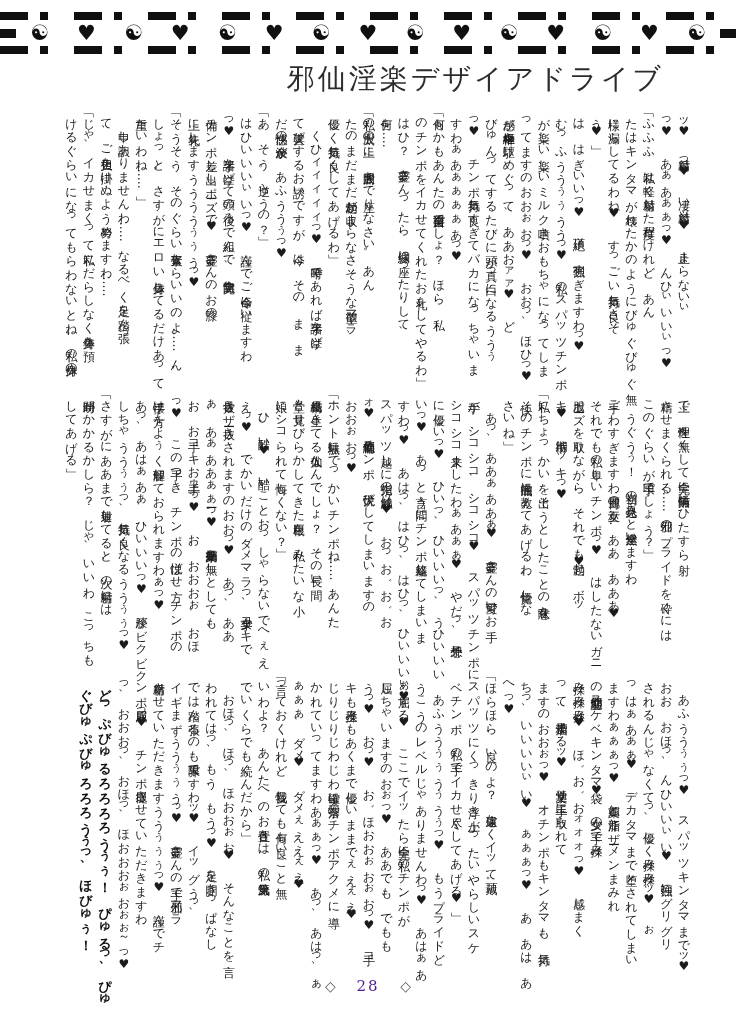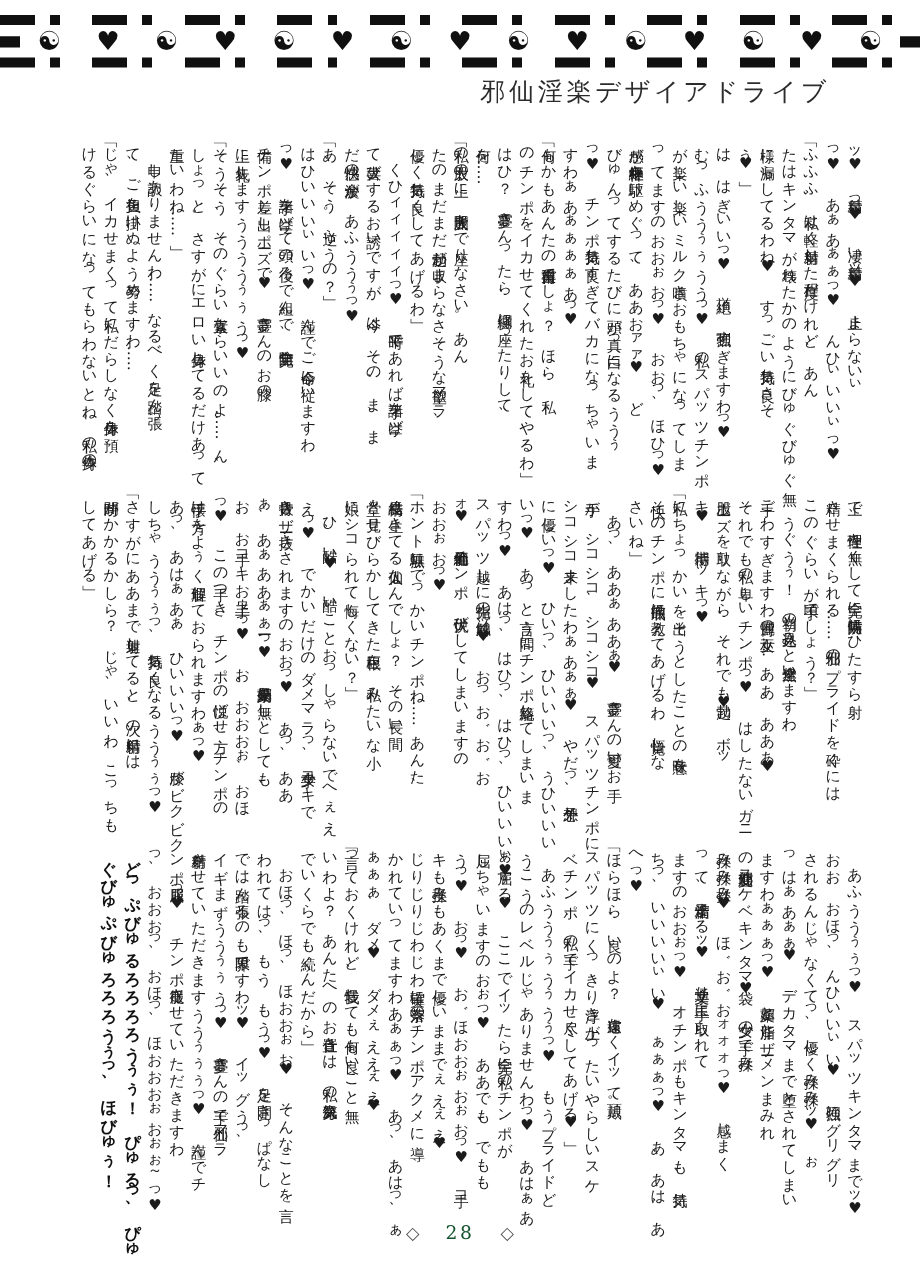--- a/index.html
+++ b/index.html
@@ -23,21 +23,21 @@
     position:absolute;left:0;right:0;top:11px;height:24px;
     display:flex;align-items:center;
   }
   .end-dash{width:16px;height:9px;background:#101010;flex:0 0 auto;}
   .icon-strip{flex:1;display:flex;justify-content:space-around;align-items:center;}
   .icon-strip span{font-size:21px;line-height:1;color:#101010;
     font-family:"DejaVu Sans",sans-serif;}
   
   .title{
     position:absolute;top:60px;right:72px;margin:0;
-    font-size:20px;font-weight:400;letter-spacing:3px;color:#2c2c2c;
+    font-size:28px;font-weight:400;letter-spacing:3px;color:#2c2c2c;
     font-family:"DejaVu Sans","Liberation Sans",sans-serif;
   }
   
   .tblock{
     position:absolute;right:44px;height:294px;
     writing-mode:vertical-rl;text-orientation:mixed;
     font-size:12px;color:#1b1b1b;
   }
   .tblock .cols{display:block;height:100%;}
   .tblock p{margin:0;line-height:17.5px;white-space:nowrap;}
@@ -47,21 +47,21 @@
   .cols.shout p{
     font-weight:700;font-size:13px;line-height:19px;padding-top:5px;
     font-family:"DejaVu Sans",sans-serif;color:#111;
   }
   
   .pagenum{
     position:absolute;left:0;top:977px;width:736px;text-align:center;
     font-size:15px;color:#333;
   }
   .pagenum .orn{display:inline-block;margin:0 16px;font-size:14px;color:#555;}
-  .pagenum .num{display:inline-block;letter-spacing:2px;color:#14532d;}
+  .pagenum .num{display:inline-block;letter-spacing:2px;color:#4c1d95;}
 </style>
 </head>
 <body>
 
 <div class="page">
 
   <header class="deco-border">
     <div class="dash-row top"></div>
     <div class="mid-row">
       <span class="end-dash"></span>

